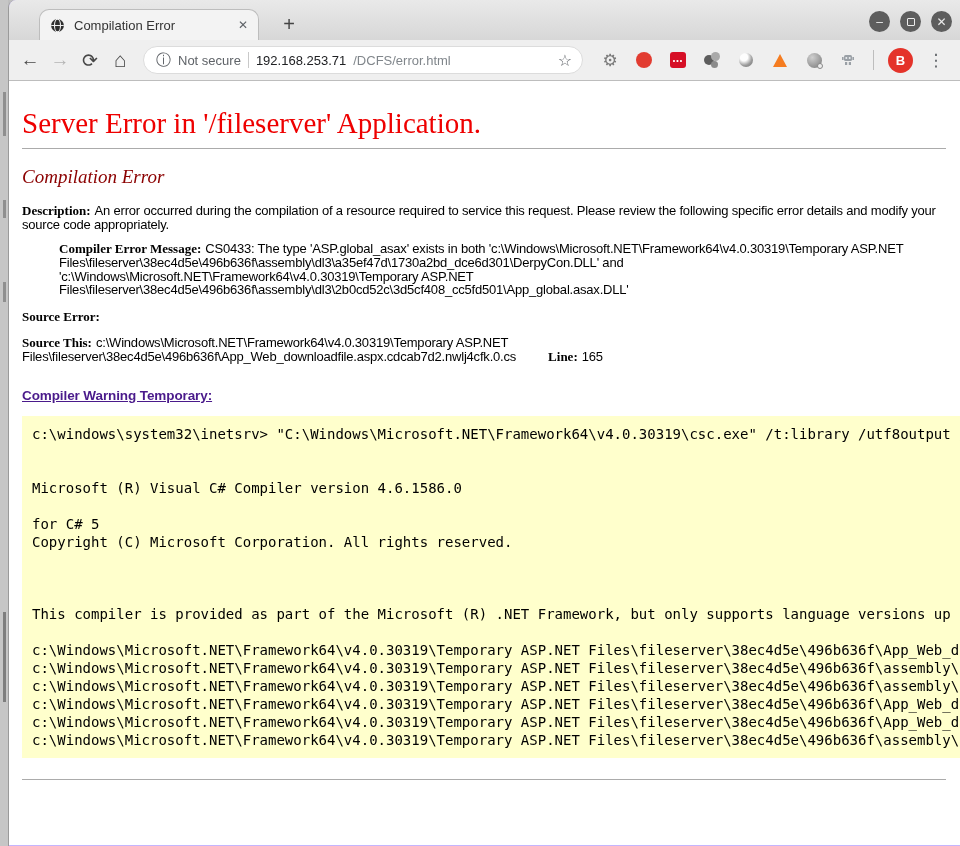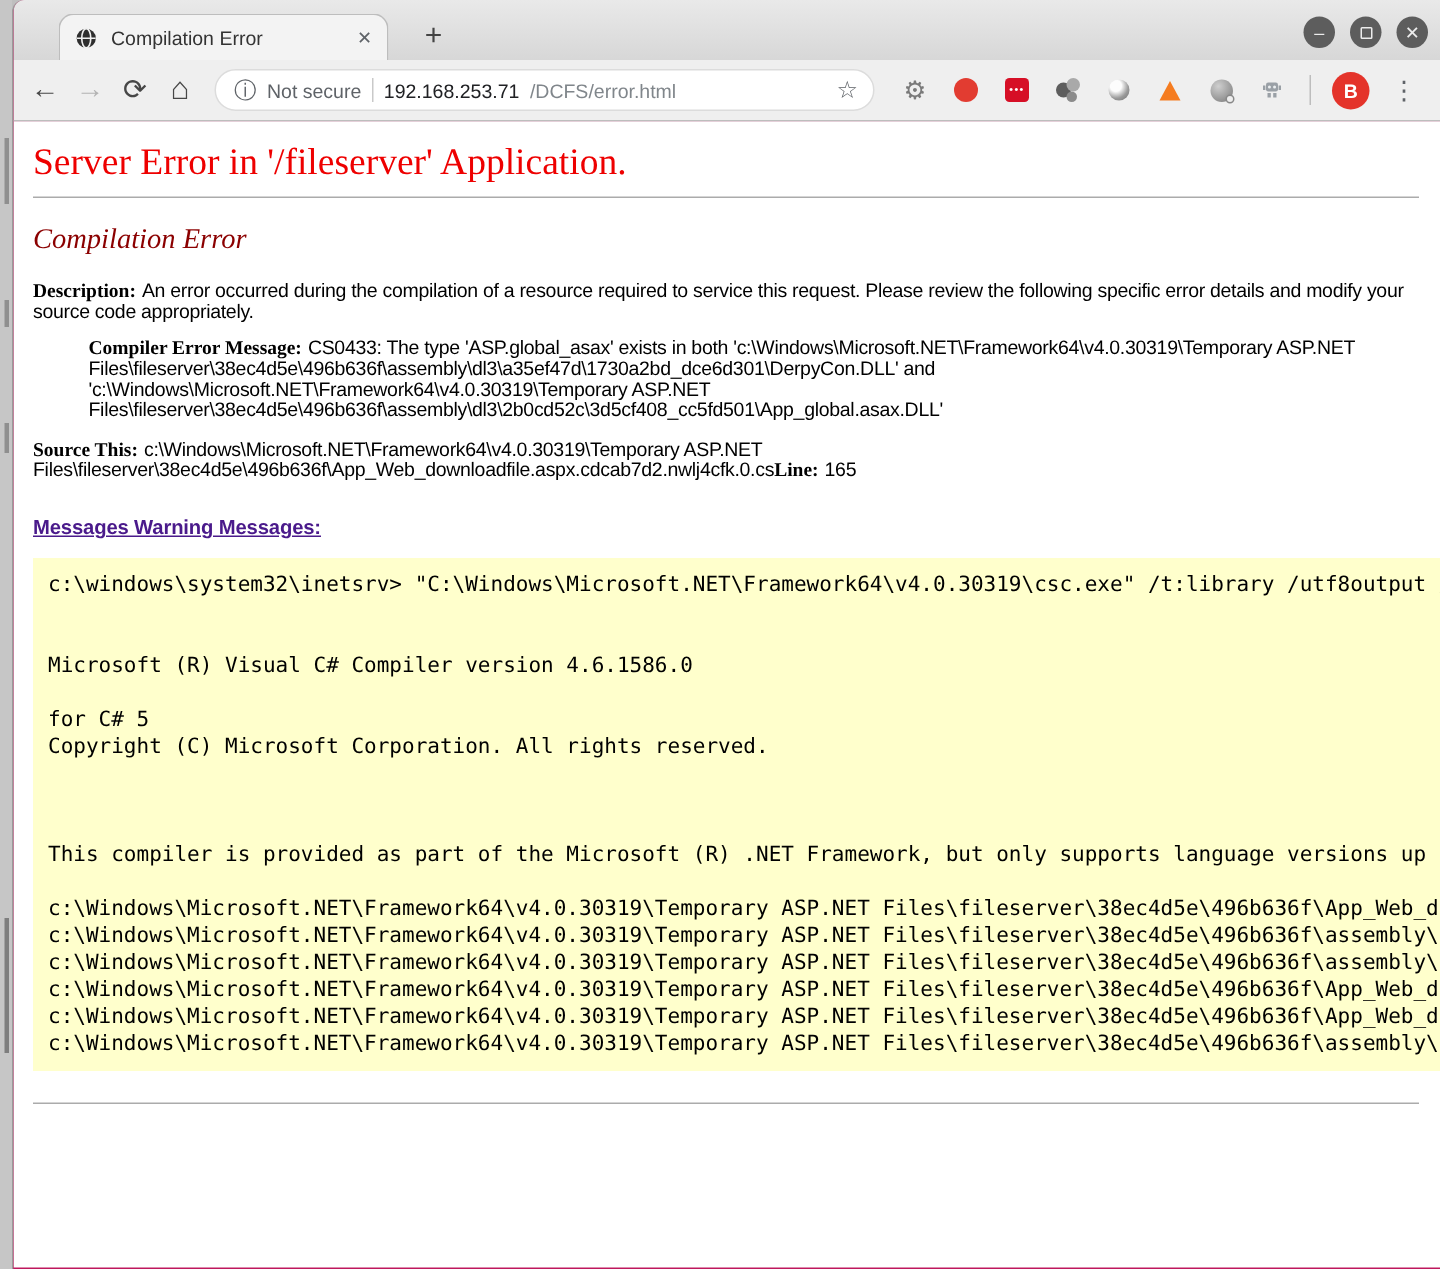--- a/index.html
+++ b/index.html
@@ -4,21 +4,21 @@
 <style>
   * { margin:0; padding:0; box-sizing:border-box; }
   html,body { width:960px; height:846px; overflow:hidden; background:#bfbfbf; }
   .screen { position:relative; width:960px; height:846px; font-family:"Liberation Sans",sans-serif; }
 
   
   .behind-strip { position:absolute; left:0; top:0; width:8px; height:846px; background:#c6c6c6; }
   .strip-mark { position:absolute; left:3px; width:3px; background:#8f8f8f; }
 
   .window { position:absolute; left:8px; top:0; width:952px; height:846px;
-            border-top-left-radius:8px; overflow:hidden; background:#be185d;
+            border-top-left-radius:8px; overflow:hidden; background:#c4b5fd;
             border-left:1px solid #9a9a9a; }
 
   
   .tabstrip { position:relative; height:40px;
               background:linear-gradient(#e9e9e9,#d7d7d7); }
   .tab { position:absolute; left:30px; top:9px; width:220px; height:31px;
          background:#f3f3f3; border:1px solid #bdbdbd; border-bottom:none;
          border-top-left-radius:10px; border-top-right-radius:10px;
          display:flex; align-items:center; padding:0 10px; gap:9px; }
   .tab-title { font-size:13px; color:#333; flex:1; white-space:nowrap; overflow:hidden; }
@@ -72,33 +72,33 @@
   .tb-divider { width:1px; height:20px; background:#bdbdbd; margin-left:16px; }
   .avatar { width:25px; height:25px; border-radius:50%; background:#e4332a; color:#fff;
             font-size:13px; font-weight:bold; display:flex; align-items:center;
             justify-content:center; margin-left:14px; }
   .menu-dots { font-size:17px; color:#5f6368; margin-left:12px; width:22px; text-align:center; }
 
   
   .content { position:relative; height:764px; background:#fff; color:#000;
              padding:0 14px 0 13px; overflow:hidden; }
   h1.err-title { font-family:"Liberation Serif",serif; font-weight:normal;
-                 color:#ee0000; font-size:25px; margin-top:14px; }
+                 color:#ee0000; font-size:29px; margin-top:26px; }
   .rule { border:none; border-top:1px solid #ababab; margin-top:8px; }
   h2.err-sub { font-family:"Liberation Serif",serif; font-style:italic; font-weight:normal;
                color:#8b0000; font-size:19px; margin-top:17px; }
   .para { margin-top:15px; font-size:13px; line-height:1.05; letter-spacing:-0.2px; }
   .para .lbl { font-family:"Liberation Serif",serif; font-weight:bold; font-size:13px;
                letter-spacing:0; margin-right:4px; }
   .p-tight { margin-top:11px;margin-left:37px; }
   .codebox { margin-top:10px; background:#ffffcc; padding:13px 12px;
              font-family:"DejaVu Sans Mono",monospace; font-size:14px; line-height:17px;
              white-space:pre; }
   .srcfile { margin-top:13px; }
-  .line-label { margin-left:0; }
+  .line-label { margin-left:32px; }
   .err-link { display:block; margin-top:24px; font-size:13.5px; font-weight:bold;
               color:#4a1a8b; text-decoration:underline; letter-spacing:-0.1px; }
   .err-link + .err-link { margin-top:11px; }
   .outputbox { margin-top:13px; width:1500px; background:#ffffcc; padding:9px 0 9px 10px;
                font-family:"DejaVu Sans Mono",monospace; font-size:14px; line-height:18px;
                white-space:pre; }
   .rule2 { margin-top:21px; }
 </style>
 </head>
 <body>
@@ -208,27 +208,30 @@
       <h2 class="err-sub">Compilation Error</h2>
 
       <p class="para" style="margin-top:16px;">
         <span class="lbl">Description:</span><span>An error occurred during the compilation of a resource required to service this request. Please review the following specific error details and modify your source code appropriately.</span>
       </p>
 
       <p class="para p-tight">
         <span class="lbl">Compiler Error Message:</span><span>CS0433: The type 'ASP.global_asax' exists in both 'c:\Windows\Microsoft.NET\Framework64\v4.0.30319\Temporary ASP.NET Files\fileserver\38ec4d5e\496b636f\assembly\dl3\a35ef47d\1730a2bd_dce6d301\DerpyCon.DLL' and 'c:\Windows\Microsoft.NET\Framework64\v4.0.30319\Temporary ASP.NET Files\fileserver\38ec4d5e\496b636f\assembly\dl3\2b0cd52c\3d5cf408_cc5fd501\App_global.asax.DLL'</span>
       </p>
 
+      <p class="para" style="margin-top:13px;">
+        <span class="lbl">Source Error:</span>
+      </p>
 
 
       <p class="para srcfile">
         <span class="lbl">Source This:</span><span>c:\Windows\Microsoft.NET\Framework64\v4.0.30319\Temporary ASP.NET Files\fileserver\38ec4d5e\496b636f\App_Web_downloadfile.aspx.cdcab7d2.nwlj4cfk.0.cs</span><span class="lbl line-label">Line:</span><span>165</span>
       </p>
 
-      <a class="err-link" href="#">Messages Warning Messages:</a>
+      <a class="err-link" href="#">Compiler Warning Temporary:</a>
 
       <pre class="outputbox">c:\windows\system32\inetsrv&gt; "C:\Windows\Microsoft.NET\Framework64\v4.0.30319\csc.exe" /t:library /utf8output /R:"C:\Windows\Microsoft.NET\Framework64\v4.0.30319\mscorlib.dll"
 
 
 Microsoft (R) Visual C# Compiler version 4.6.1586.0
 
 for C# 5
 Copyright (C) Microsoft Corporation. All rights reserved.
 
 

